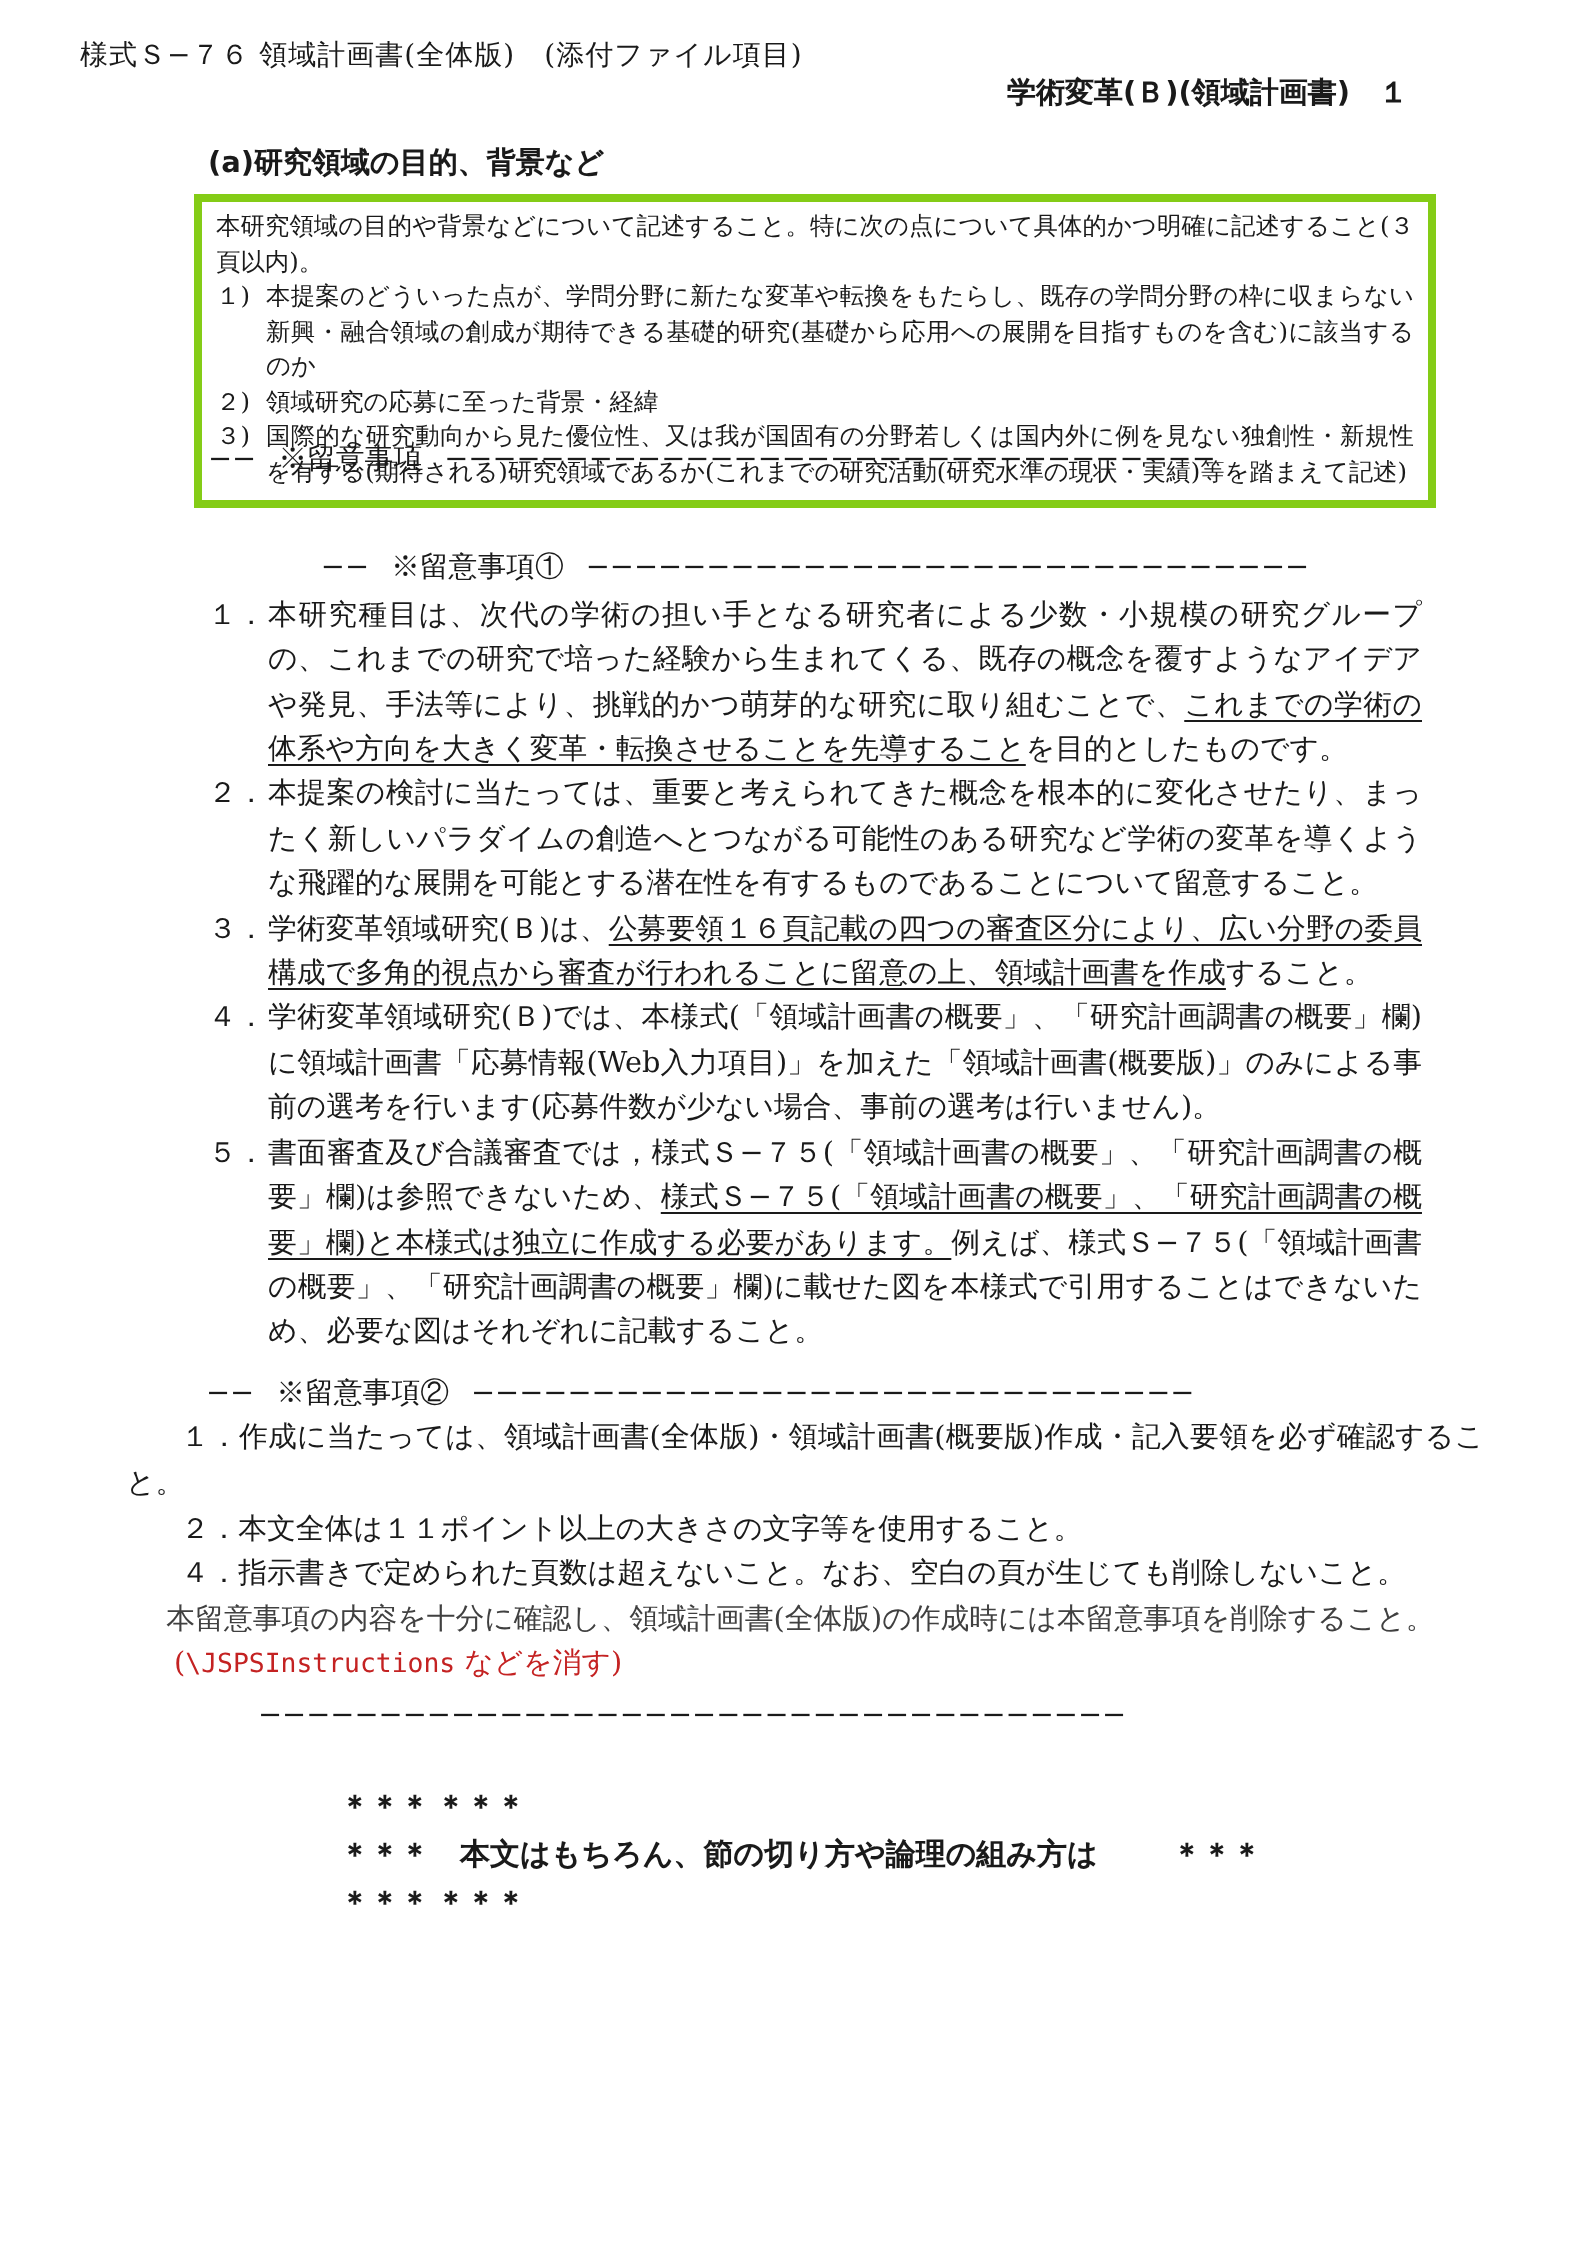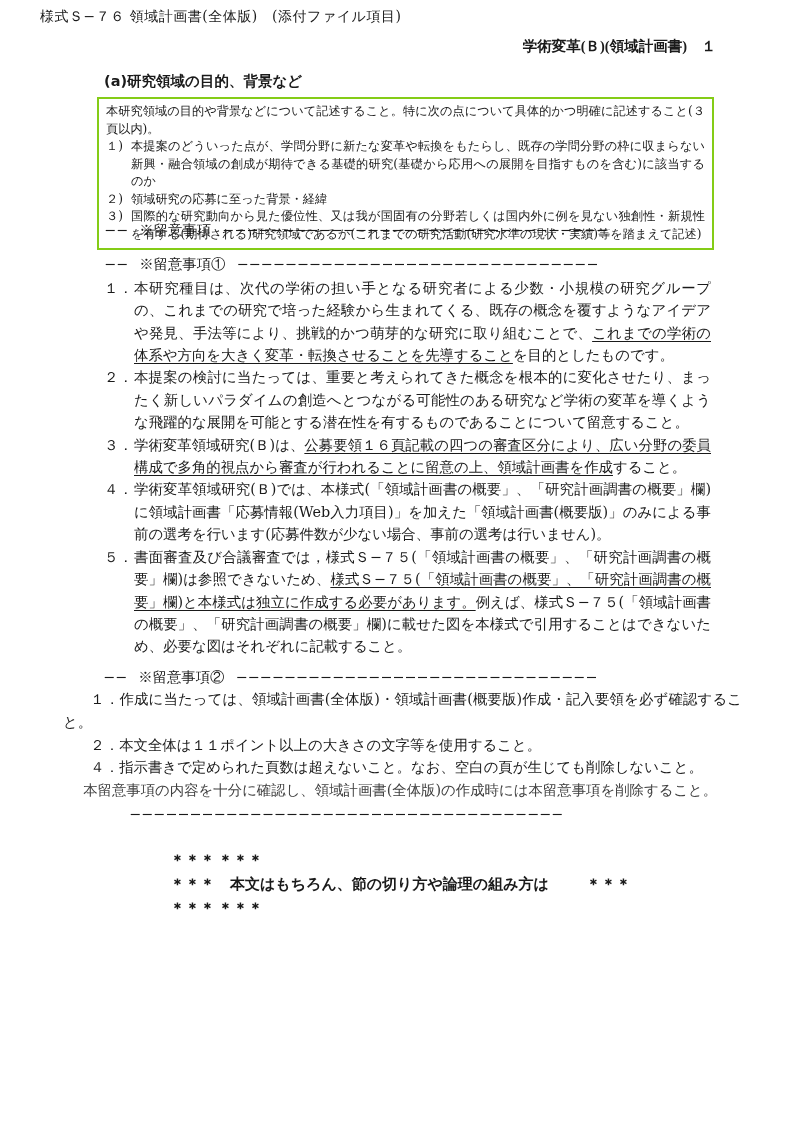--- a/index.html
+++ b/index.html
@@ -6,38 +6,38 @@
   .page{
     position:relative;
     width:794px;height:1123px;
     background:#ffffff;
     margin:0 auto;
     font-family:"DejaVu Serif","Liberation Serif",serif;
     color:#1a1a1a;
     overflow:hidden;
   }
   .gothic{font-family:"DejaVu Sans","Liberation Sans",sans-serif;font-weight:bold;}
-  .hdr-left{position:absolute;left:40px;top:8px;font-size:14px;letter-spacing:.5px;}
-  .hdr-right{position:absolute;right:78px;top:37px;font-size:14.5px;font-family:Liberation Serif, serif;}
+  .hdr-left{position:absolute;left:40px;top:19px;font-size:14px;letter-spacing:.5px;}
+  .hdr-right{position:absolute;right:90px;top:37px;font-size:14.5px;}
   .sec-title{position:absolute;left:104px;top:72px;font-size:14.5px;}
   .inst-box{
     position:absolute;left:97px;top:97px;width:599px;
-    border:2px solid #84cc16;
+    border:4px solid #84cc16;
     padding:4px 7px 5px 7px;
     font-size:12.2px;line-height:17.5px;
     text-align:justify;
   }
   .inst-item{position:relative;padding-left:25px;}
   .inst-item .num{position:absolute;left:0;top:0;}
   .flow{position:absolute;left:0;top:219px;width:794px;}
   .n1{margin-left:104px;width:607px;font-size:14.4px;line-height:22.4px;}
   .dash-line{white-space:nowrap;overflow:hidden;}
   .dash-label{margin:0 11px;}
   .n-body{margin-left:26px;}
-  .rule2{margin-top:12px;}
+  .rule2{margin-top:32px;text-align:center;}
   .notice-list{list-style:none;margin:1px 0 0 0;padding:0;}
   .notice-list li{position:relative;padding-left:30px;text-align:justify;}
   .notice-list li .num{position:absolute;left:0;top:0;}
   .u{text-decoration:underline;text-underline-offset:3px;}
   .n2{margin-left:63px;width:679px;font-size:14.4px;line-height:22.6px;margin-top:8px;}
   .n2 .dash-line{margin-left:40px;}
   .n2 p{margin:0;text-indent:1.9em;text-align:justify;}
   .n2 p.warn{color:#404040;text-indent:1.4em;max-width:662px;}
   .code-note{color:#c42222;margin-left:24px;}
   .mono{font-family:"DejaVu Sans Mono","Liberation Mono",monospace;font-size:13.2px;}
@@ -102,20 +102,21 @@
         </li>
       </ol>
     </div>
 
     <div class="n2">
       <div class="dash-line"><span>−−</span><span class="dash-label">※留意事項②</span><span>−−−−−−−−−−−−−−−−−−−−−−−−−−−−−−</span></div>
       <p>１．作成に当たっては、領域計画書(全体版)・領域計画書(概要版)作成・記入要領を必ず確認すること。</p>
       <p>２．本文全体は１１ポイント以上の大きさの文字等を使用すること。</p>
       <p>４．指示書きで定められた頁数は超えないこと。なお、空白の頁が生じても削除しないこと。</p>
       <p class="warn">本留意事項の内容を十分に確認し、領域計画書(全体版)の作成時には本留意事項を削除すること。</p>
+      <div class="code-note"><span>(</span><span class="mono">\JSPSInstructions</span><span> などを消す)</span></div>
       <div class="sep">−−−−−−−−−−−−−−−−−−−−−−−−−−−−−−−−−−−−</div>
     </div>
 
     <div class="examples gothic">
       <div class="ex-row">
         <span class="ex-stars">＊＊＊</span>
         <span class="ex-stars">＊＊＊</span>
       </div>
       <div class="ex-row">
         <span class="ex-stars">＊＊＊</span>

